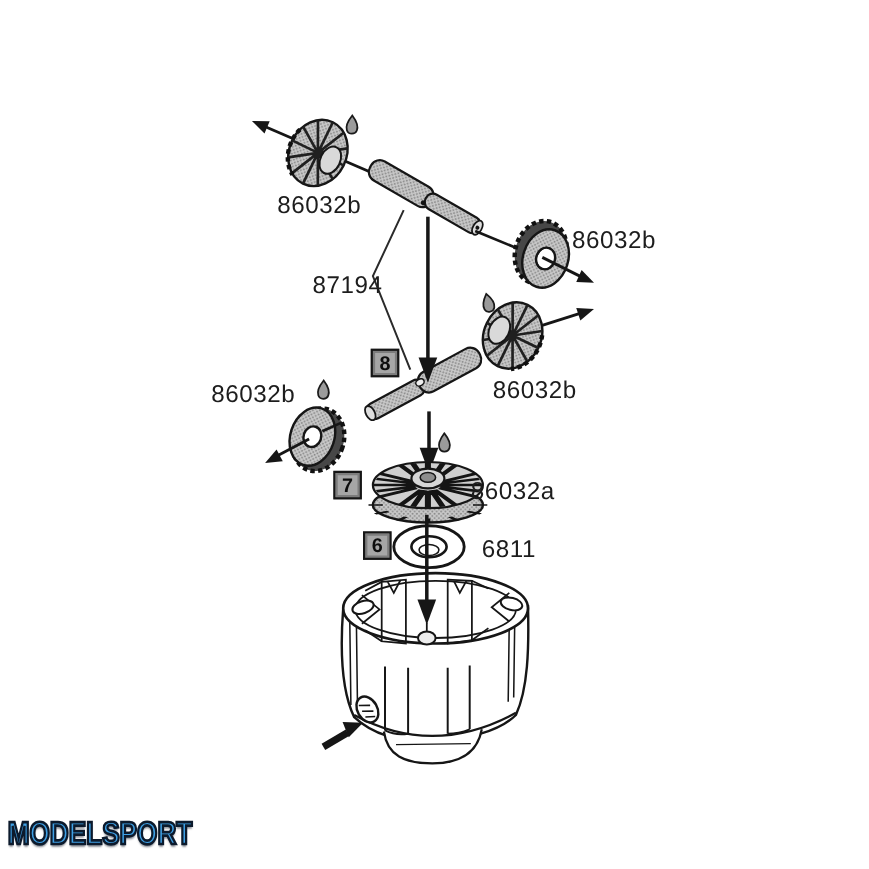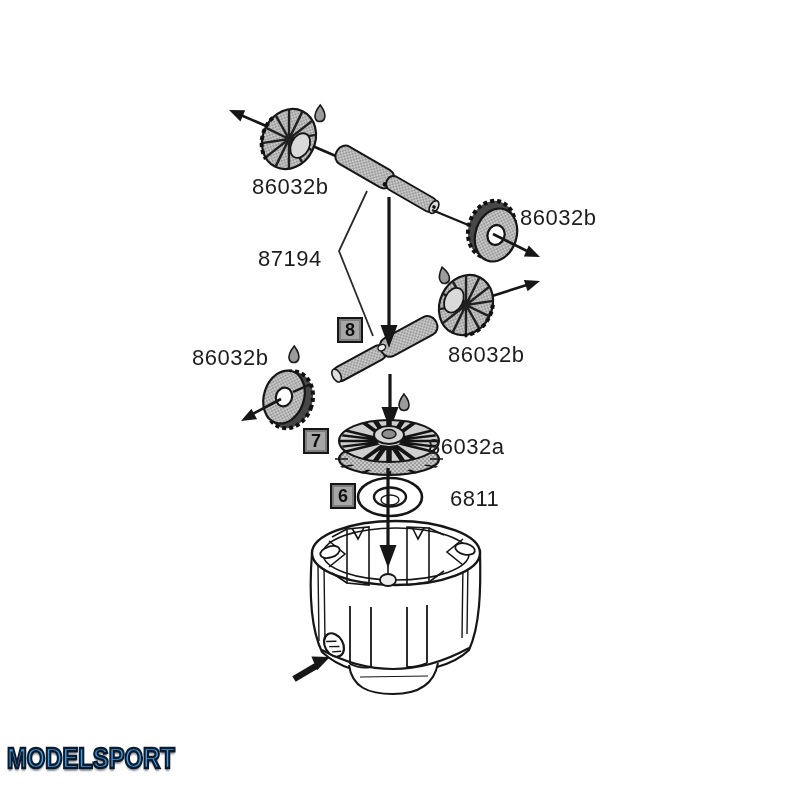--- a/index.html
+++ b/index.html
@@ -177,29 +177,29 @@
     <g>
       <line x1="294" y1="679" x2="316" y2="666" stroke="#161616" stroke-width="6.5"></line>
       <polygon points="0,0 -17,-7.5 -17,7.5" transform="translate(330,657) rotate(-22)" fill="#161616"></polygon>
     </g>
   </svg>
 
   <div class="part-label" style="left:252px;top:174px">86032b</div>
 
   <div class="part-label" style="left:520px;top:205px">86032b</div>
 
-  <div class="part-label" style="left:258px;top:246px">87194</div>
+  <div class="part-label" style="left:284px;top:246px">87194</div>
 
   <div class="part-label" style="left:448px;top:342px">86032b</div>
 
   <div class="part-label" style="left:192px;top:345px">86032b</div>
 
   <div class="part-label" style="left:428px;top:434px">86032a</div>
 
-  <div class="part-label" style="left:450px;top:486px">6811</div>
+  <div class="part-label" style="left:438px;top:486px">6811</div>
 
   <div class="step-box" style="left:337px;top:317px">8</div>
 
   <div class="step-box" style="left:303px;top:428px">7</div>
 
   <div class="step-box" style="left:330px;top:483px">6</div>
 
   <div id="brand-logo">MODELSPORT</div>
 
 </div>

